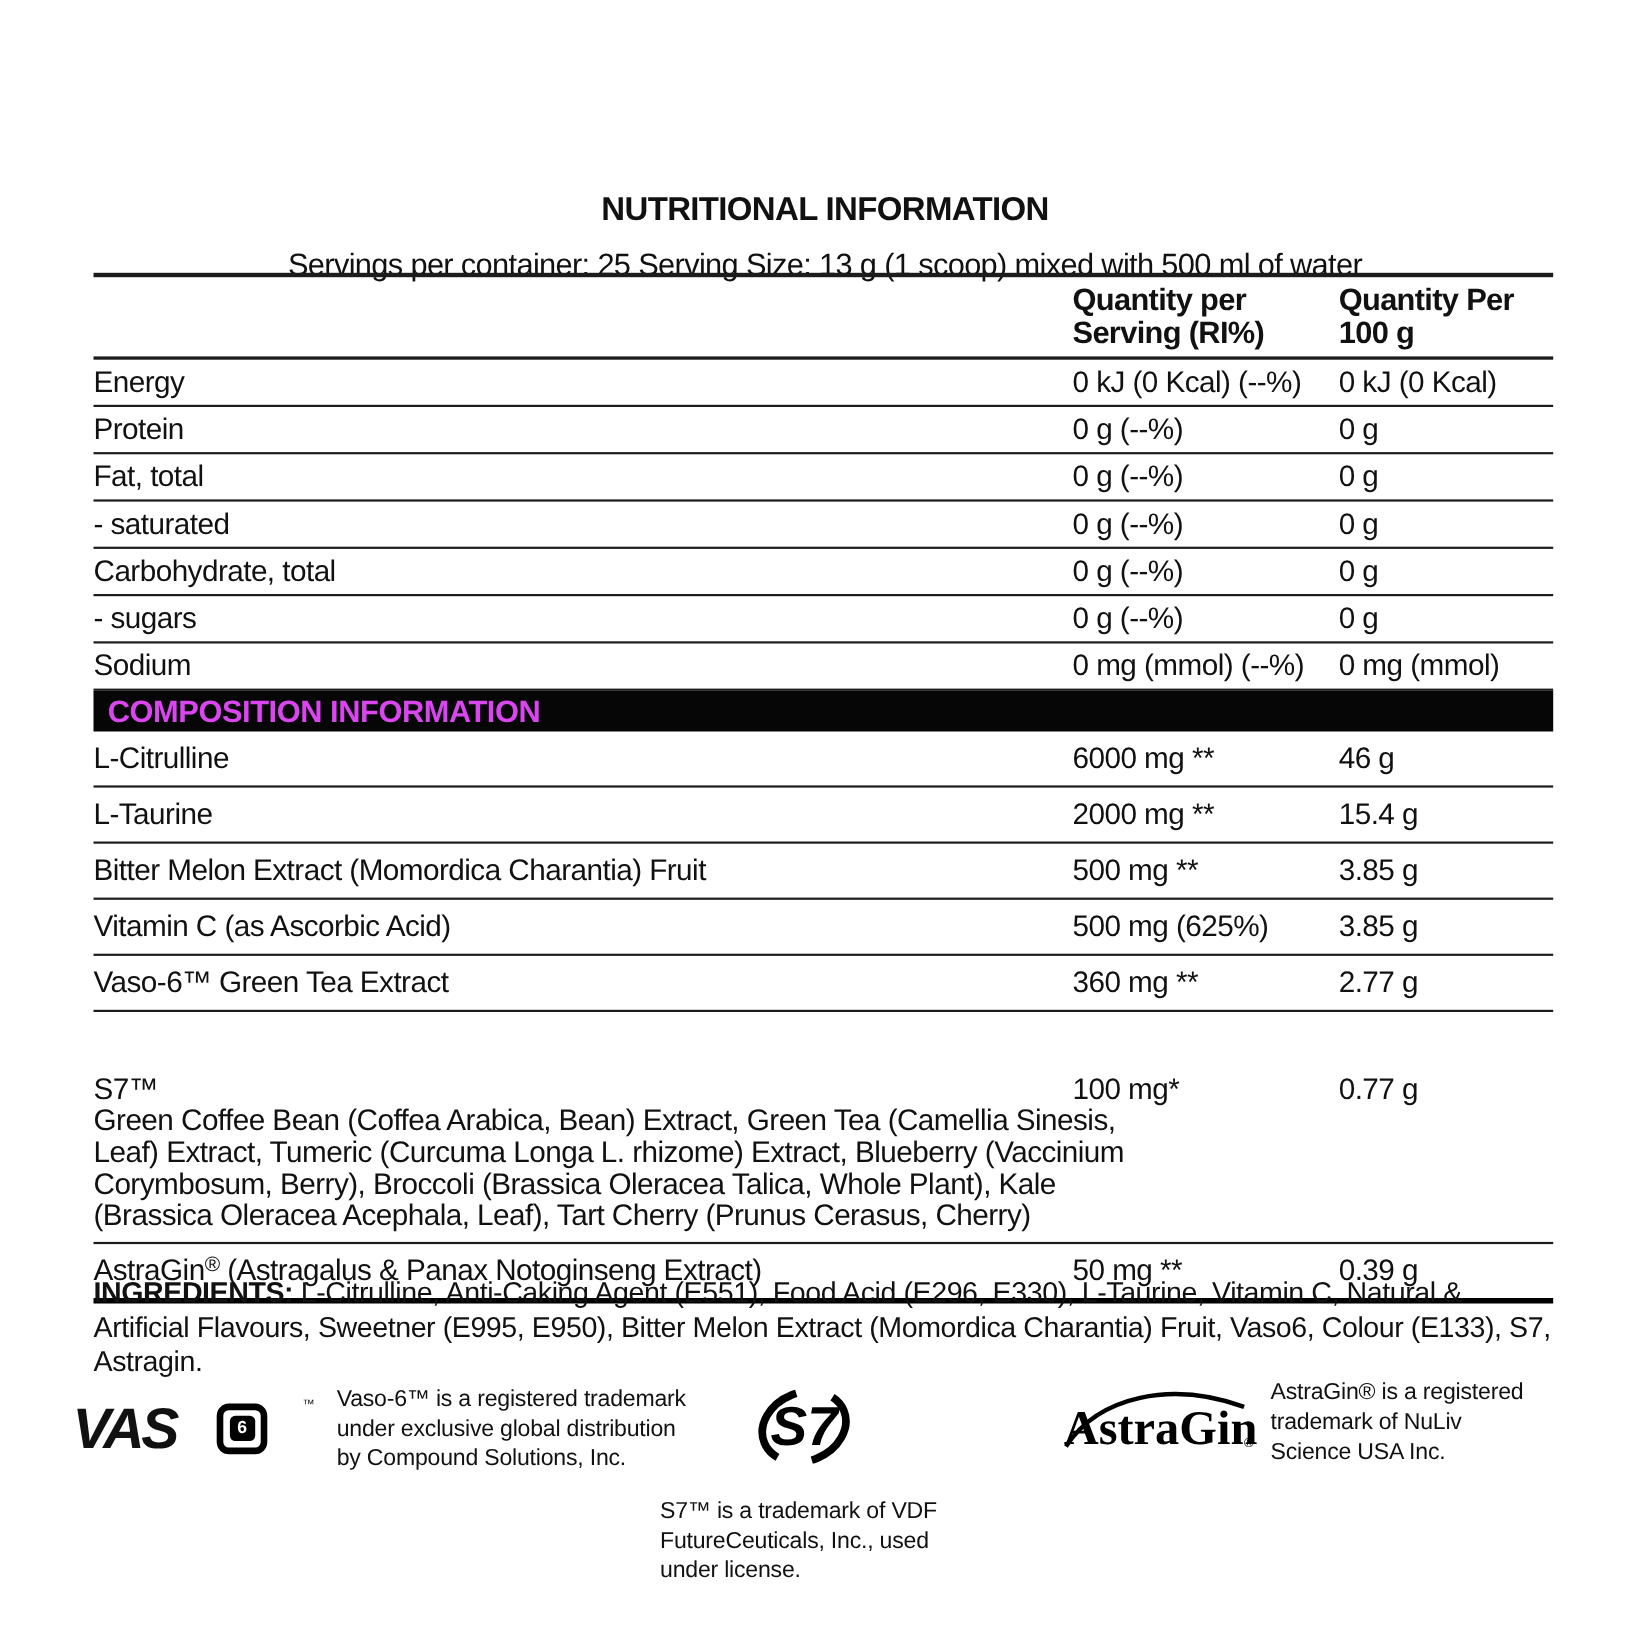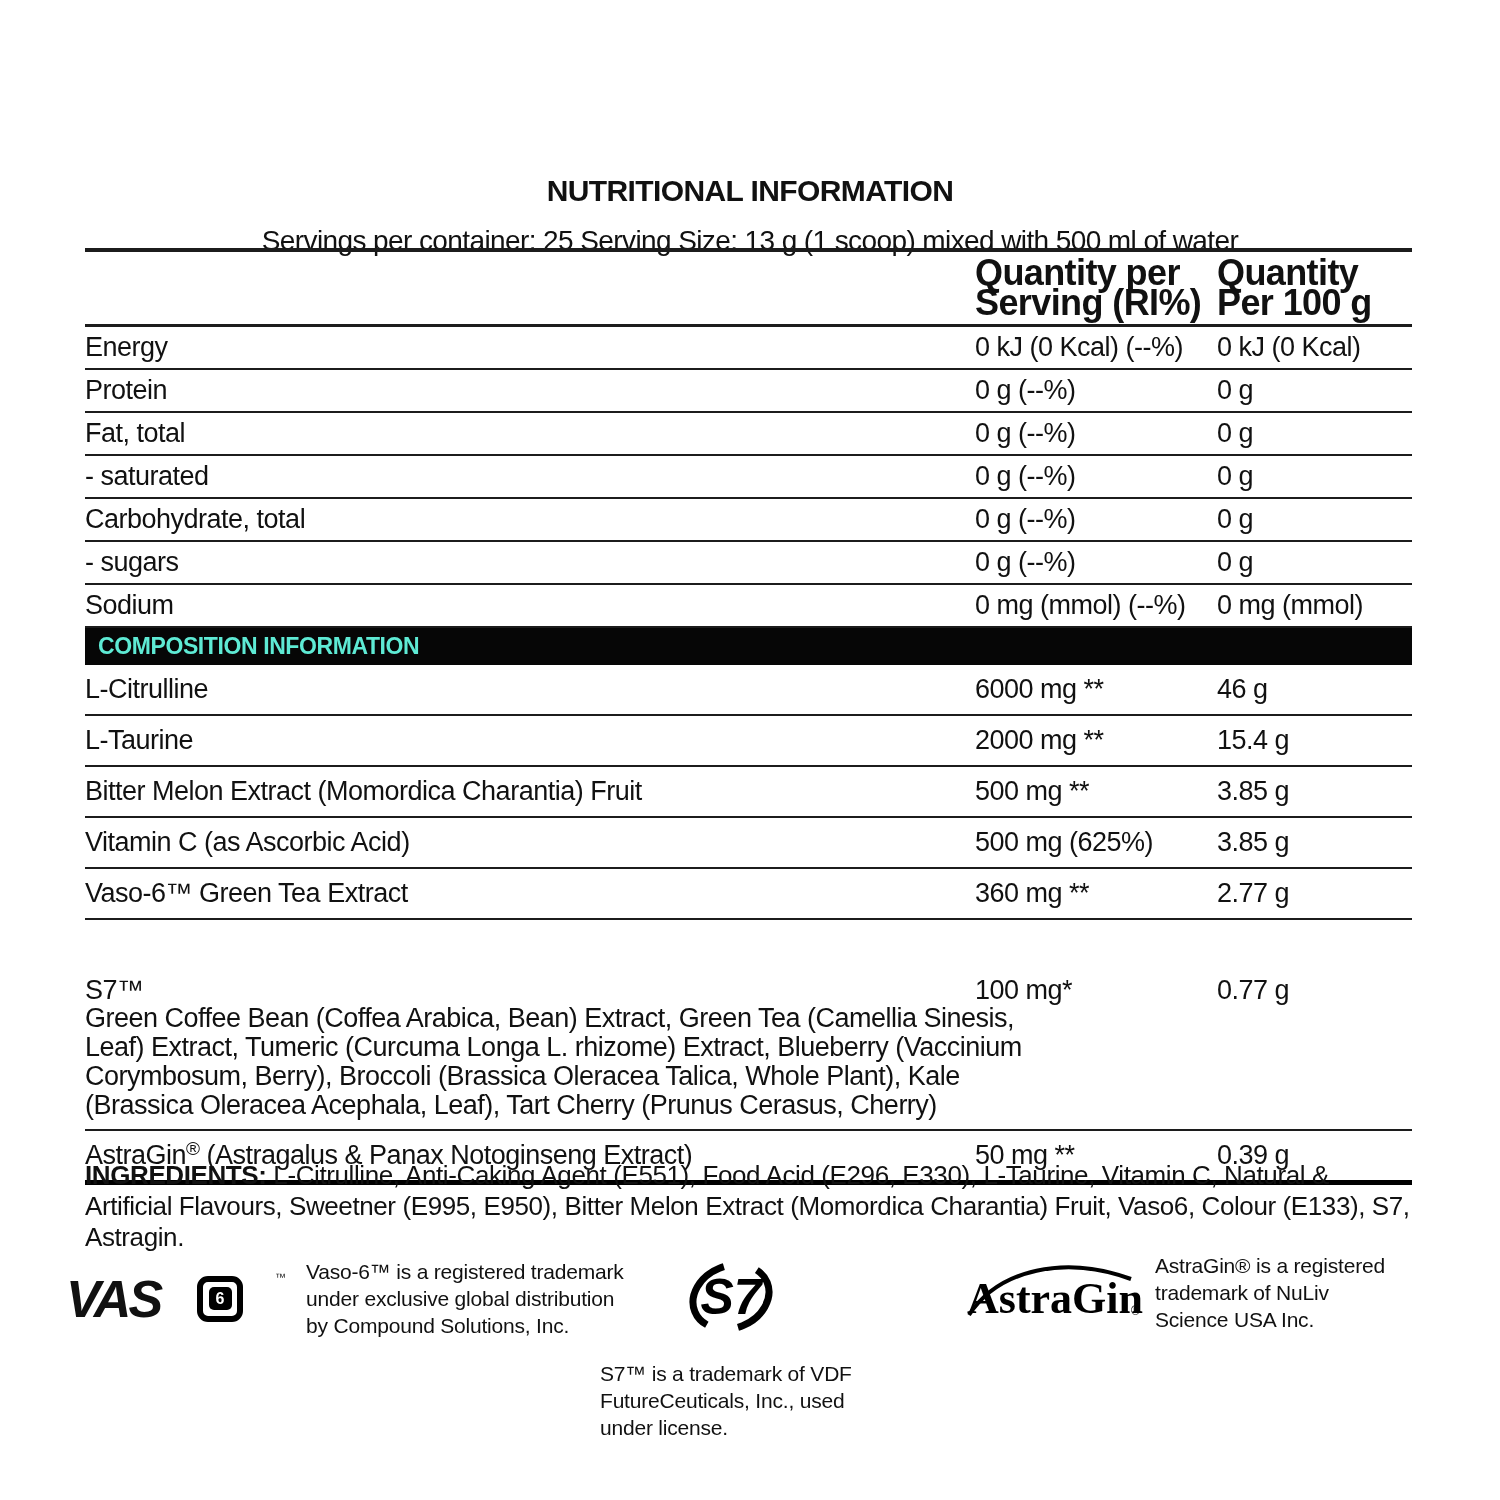--- a/index.html
+++ b/index.html
@@ -19,26 +19,26 @@
   .rule { background:#1c1c1c; width:100%; }
   .r4 { height:4px; }
   .r3 { height:3px; }
   .r2 { height:2px; }
   .r5 { height:5px; background:#000; }
   .colA { flex:0 0 242px; width:242px; }
   .colB { flex:0 0 195px; width:195px; }
   .flex-label { flex:1 1 auto; min-width:0; }
   .hrow { display:flex; align-items:flex-start; padding:6px 0; }
   .hrow .colA, .hrow .colB {
-    font-weight:bold; font-size:36px; line-height:30px; letter-spacing:-0.6px;
+    font-weight:bold; font-size:28px; line-height:30px; letter-spacing:-0.6px;
   }
   .nrow { display:flex; align-items:center; height:41px; font-size:27px; letter-spacing:-0.5px; }
   .comp-bar {
-    height:37px; background:#060606; color:#5eead4; font-weight:bold;
-    font-size:23px; line-height:37px; padding-left:13px; letter-spacing:-0.4px;
+    height:37px; background:#060606; color:#d946ef; font-weight:bold;
+    font-size:28px; line-height:37px; padding-left:13px; letter-spacing:-0.4px;
     box-sizing:border-box;
   }
   .crow { display:flex; align-items:center; min-height:49px; font-size:27px; letter-spacing:-0.5px; }
   .crow.s7 { min-height:0; padding-top:12px; align-items:flex-start; line-height:28px;margin-top:44px; }
   .s7desc { font-size:27px; line-height:29px; letter-spacing:-0.5px; padding-bottom:9px; }
   sup.reg { font-size:19px; line-height:0; vertical-align:9px; }
   .ing {
     position:absolute; left:85px; top:1160px; width:1332px;
     font-size:26px; line-height:31px; letter-spacing:-0.4px;
   }

